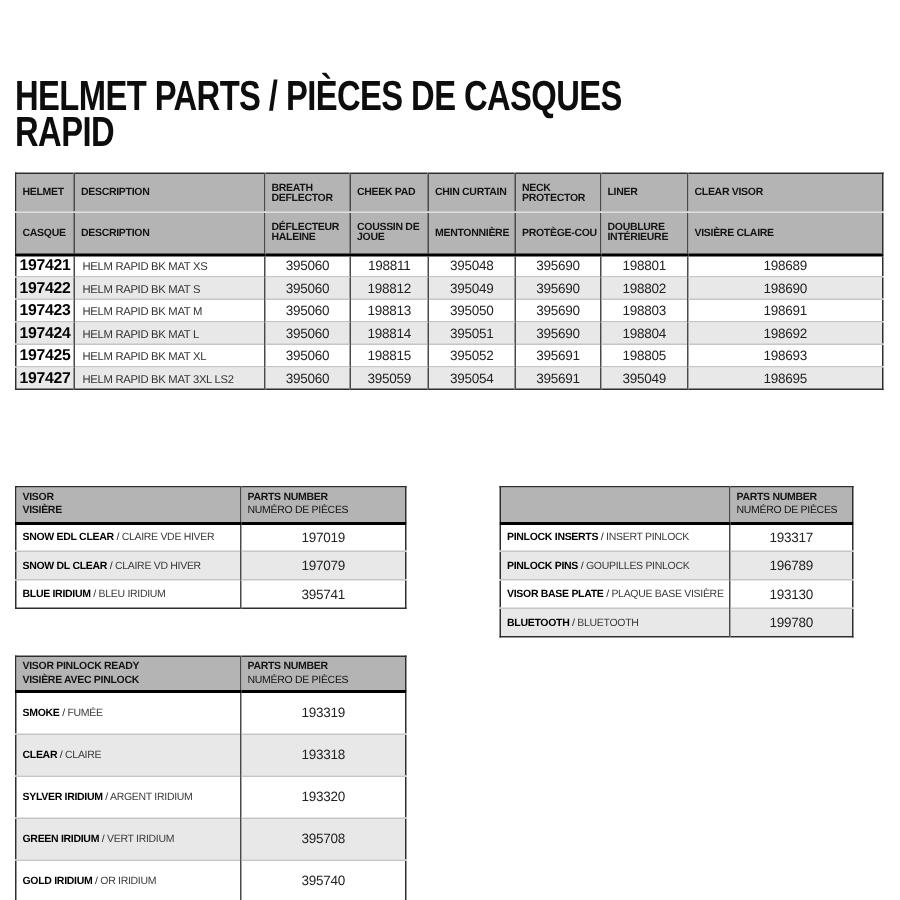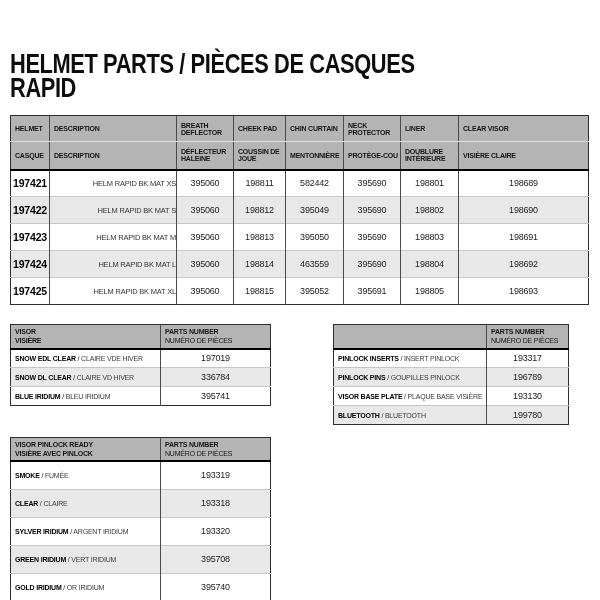--- a/index.html
+++ b/index.html
@@ -25,23 +25,23 @@
   thead tr:last-child th { border-bottom:2px solid #000; }
   tbody td { border-top:1px solid #c6c6c6; vertical-align:middle; }
   tbody tr:nth-child(even) td { background:#e8e8e8; }
   tbody tr:nth-child(odd) td { background:#ffffff; }
 
   
   #main-table { left:10px; top:115px; }
   #main-table table { width:578px; }
   #main-table thead tr.hr-en th { height:26px; border-bottom:1px solid #dedede; }
   #main-table thead tr.hr-fr th { height:28px; }
-  #main-table tbody td { height:27px; font-size:9px; text-align:center; color:#222; }
+  #main-table tbody td { height:15px; font-size:9px; text-align:center; color:#222; }
   #main-table td.c-id { font-weight:bold; font-size:10.5px; color:#000; }
-  #main-table td.c-desc { text-align:right; padding-left:5px; font-size:7.5px; color:#333; }
+  #main-table td.c-desc { text-align:left; padding-left:5px; font-size:7.5px; color:#333; }
 
   
   .small th { height:24px; }
   .small .hl { display:block; line-height:9px; }
   .small .hl.en { font-weight:bold; }
   .small .hl.frb { font-weight:bold; }
   .small .hl.fr { font-weight:normal; }
   .small tbody td { height:19px; }
   .small td.c-name { text-align:left; padding-left:4px; font-size:7px; white-space:nowrap; }
   .small td.c-name .en { font-weight:bold; color:#000; }
@@ -101,21 +101,21 @@
         <th>DOUBLURE INTÉRIEURE</th>
         <th>VISIÈRE CLAIRE</th>
       </tr>
     </thead>
     <tbody>
         <tr>
           <td class="c-id">197421</td>
           <td class="c-desc">HELM RAPID BK MAT XS</td>
           <td class="c-num">395060</td>
           <td class="c-num">198811</td>
-          <td class="c-num">582442</td>
+          <td class="c-num">395048</td>
           <td class="c-num">395690</td>
           <td class="c-num">198801</td>
           <td class="c-num">198689</td>
         </tr>
         <tr>
           <td class="c-id">197422</td>
           <td class="c-desc">HELM RAPID BK MAT S</td>
           <td class="c-num">395060</td>
           <td class="c-num">198812</td>
           <td class="c-num">395049</td>
@@ -131,35 +131,45 @@
           <td class="c-num">395050</td>
           <td class="c-num">395690</td>
           <td class="c-num">198803</td>
           <td class="c-num">198691</td>
         </tr>
         <tr>
           <td class="c-id">197424</td>
           <td class="c-desc">HELM RAPID BK MAT L</td>
           <td class="c-num">395060</td>
           <td class="c-num">198814</td>
-          <td class="c-num">463559</td>
+          <td class="c-num">395051</td>
           <td class="c-num">395690</td>
           <td class="c-num">198804</td>
           <td class="c-num">198692</td>
         </tr>
         <tr>
           <td class="c-id">197425</td>
           <td class="c-desc">HELM RAPID BK MAT XL</td>
           <td class="c-num">395060</td>
           <td class="c-num">198815</td>
           <td class="c-num">395052</td>
           <td class="c-num">395691</td>
           <td class="c-num">198805</td>
           <td class="c-num">198693</td>
         </tr>
+        <tr>
+          <td class="c-id">197427</td>
+          <td class="c-desc">HELM RAPID BK MAT 3XL LS2</td>
+          <td class="c-num">395060</td>
+          <td class="c-num">395059</td>
+          <td class="c-num">395054</td>
+          <td class="c-num">395691</td>
+          <td class="c-num">395049</td>
+          <td class="c-num">198695</td>
+        </tr>
       </tbody>
   </table>
 </div>
 
 <div id="visor-table" class="abs small">
   <table>
     <colgroup>
         <col style="width:150px">
         <col style="width:110px">
       </colgroup>
@@ -175,21 +185,21 @@
         </th>
       </tr>
     </thead>
     <tbody>
         <tr>
           <td class="c-name"><span class="en">SNOW EDL CLEAR</span><span class="sep"> / </span><span class="fr">CLAIRE VDE HIVER</span></td>
           <td class="c-num">197019</td>
         </tr>
         <tr>
           <td class="c-name"><span class="en">SNOW DL CLEAR</span><span class="sep"> / </span><span class="fr">CLAIRE VD HIVER</span></td>
-          <td class="c-num">336784</td>
+          <td class="c-num">197079</td>
         </tr>
         <tr>
           <td class="c-name"><span class="en">BLUE IRIDIUM</span><span class="sep"> / </span><span class="fr">BLEU IRIDIUM</span></td>
           <td class="c-num">395741</td>
         </tr>
       </tbody>
   </table>
 </div>
 
 <div id="accessories-table" class="abs small">

